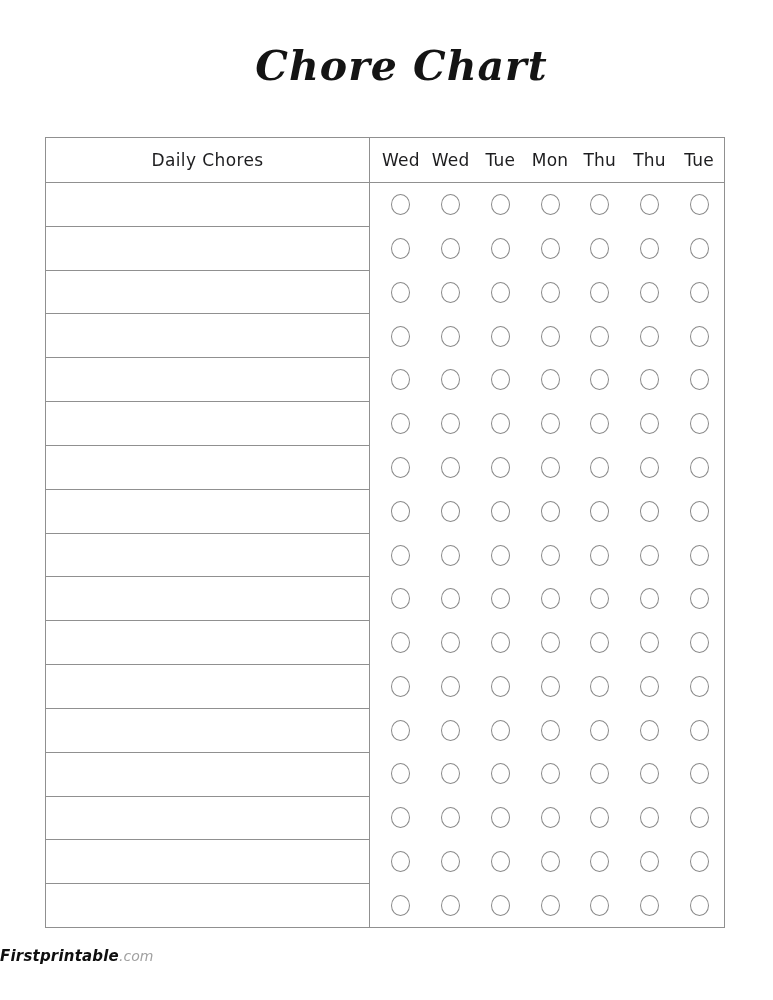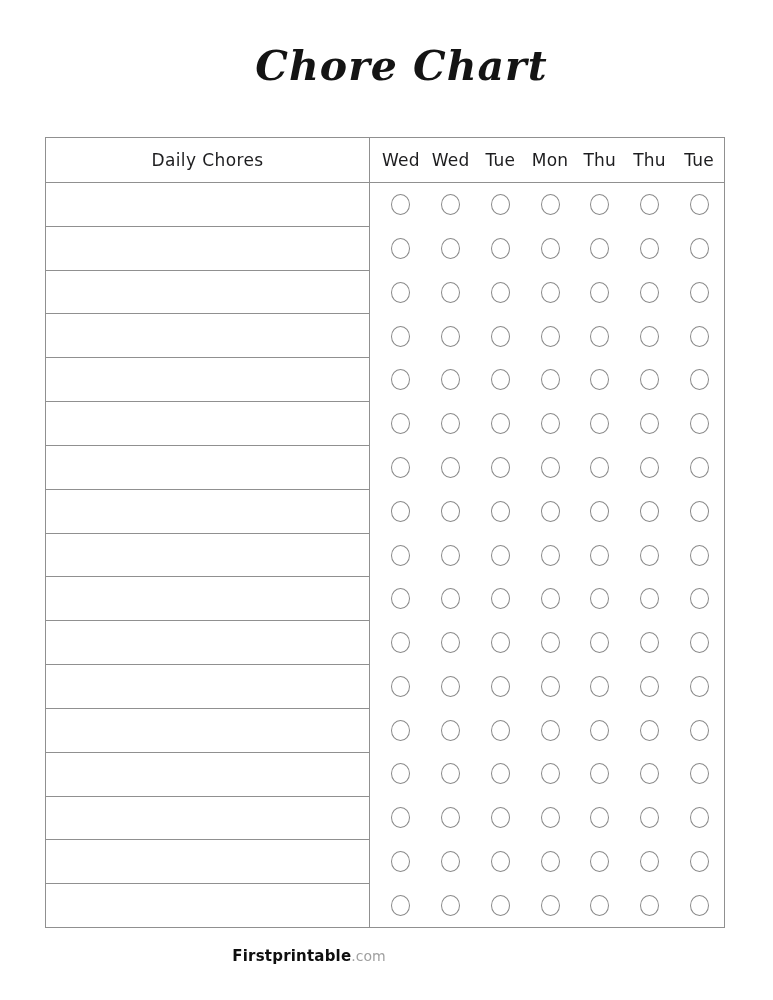--- a/index.html
+++ b/index.html
@@ -111,22 +111,23 @@
     height: 21px;
     border: 1.5px solid var(--circle);
     border-radius: 50%;
     background: #ffffff;
   }
   .footer {
     position: absolute;
     top: 947px;
     left: 0;
     width: 618px;
-    text-align: center;
+    text-align: left;
     font-size: 15px;
+    font-style: italic;
   }
   .brand { font-weight: bold; color: #0f0f0f; letter-spacing: 0.2px; }
   .suffix { color: var(--suffix); font-size: 14px; }
 </style>
 </head>
 <body>
 
 <div class="page">
 
   <h1 class="title">Chore Chart</h1>

